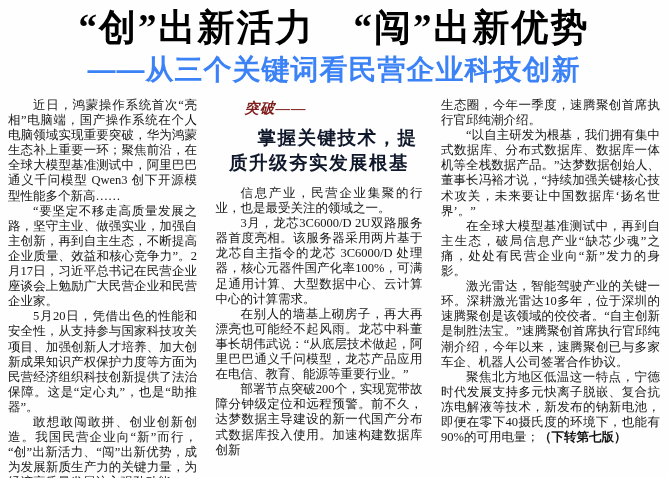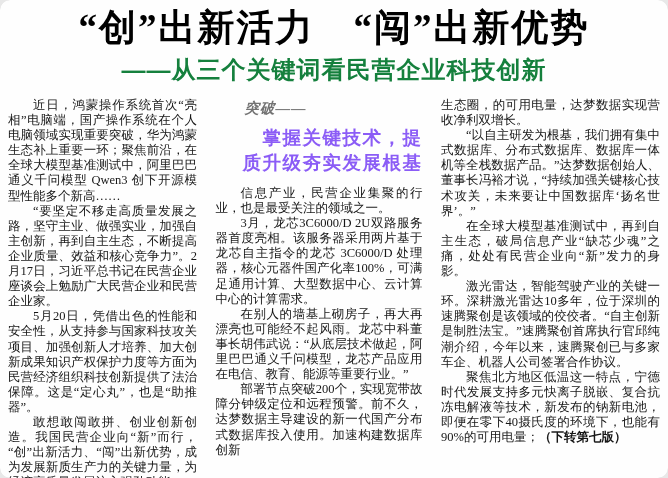--- a/index.html
+++ b/index.html
@@ -1,15 +1,15 @@
 <!DOCTYPE html>
 <html lang="zh"><head>
 <meta charset="utf-8">
 <style>
-  * { margin: 0; padding: 0; box-sizing: border-box; border-radius: 10px; }
+  * { margin: 0; padding: 0; box-sizing: border-box; }
   html, body { background: #e8e8e8; }
   .page {
     position: relative;
     width: 668px;
     height: 478px;
     margin: 0 auto;
     background: #fefefe;
     color: #1c1c1c;
     overflow: hidden;
     padding: 6px 8px 4px 8px;
@@ -21,25 +21,25 @@
     font-weight: bold;
     font-size: 37px;
     line-height: 44px;
     letter-spacing: 2px;
     color: #000;
     white-space: nowrap;
   }
   .subtitle {
     font-family: "Liberation Sans", "DejaVu Sans", sans-serif;
     font-weight: bold;
-    font-size: 24px;
+    font-size: 28px;
     line-height: 30px;
     letter-spacing: 1px;
     margin-top: 5px;
-    color: #15803d;
+    color: #3b82f6;
   }
   .byline {
     font-size: 14px;
     line-height: 18px;
     margin-top: 10px;
     letter-spacing: 1px;
     color: #111;
   }
   .columns {
     display: flex;
@@ -58,33 +58,33 @@
   .col p { text-indent: 2em; }
   .col p.no-indent { text-indent: 0; }
   .section-kicker {
     font-family: "Liberation Serif", "DejaVu Serif", serif;
     font-style: italic;
     font-weight: bold;
     font-size: 14.5px;
     line-height: 20px;
     letter-spacing: 1px;
     text-indent: 0;
-    color: #737373;
+    color: #7f1d1d;
   }
   .section-title {
     font-family: "Liberation Sans", "DejaVu Sans", sans-serif;
     font-weight: bold;
     font-size: 18.5px;
     line-height: 25px;
     letter-spacing: 1.5px;
     text-indent: 3em;
-    text-align: right;
+    text-align: center;
     margin-top: 7px;
     margin-bottom: 11px;
-    color: #8b5cf6;
+    color: #0f172a;
   }
   .continued-note { font-weight: bold; }
 </style>
 </head>
 <body>
 
 <div class="page">
 
   <div class="article-header">
     <div class="headline">“创”出新活力　“闯”出新优势</div>
@@ -103,21 +103,21 @@
     <div class="col col-2">
       <p class="section-kicker">突破——</p>
       <p class="section-title">掌握关键技术，提质升级夯实发展根基</p>
       <p>信息产业，民营企业集聚的行业，也是最受关注的领域之一。</p>
       <p>3月，龙芯3C6000/D 2U双路服务器首度亮相。该服务器采用两片基于龙芯自主指令的龙芯 3C6000/D 处理器，核心元器件国产化率100%，可满足通用计算、大型数据中心、云计算中心的计算需求。</p>
       <p>在别人的墙基上砌房子，再大再漂亮也可能经不起风雨。龙芯中科董事长胡伟武说：“从底层技术做起，阿里巴巴通义千问模型，龙芯产品应用在电信、教育、能源等重要行业。”</p>
       <p>部署节点突破200个，实现宽带故障分钟级定位和远程预警。前不久，达梦数据主导建设的新一代国产分布式数据库投入使用。加速构建数据库创新</p>
     </div>
 
     <div class="col col-3">
-      <p class="no-indent">生态圈，的可用电量，达梦数据实现营收净利双增长。</p>
+      <p class="no-indent">生态圈，今年一季度，速腾聚创首席执行官邱纯潮介绍。</p>
       <p>“以自主研发为根基，我们拥有集中式数据库、分布式数据库、数据库一体机等全栈数据产品。”达梦数据创始人、董事长冯裕才说，“持续加强关键核心技术攻关，未来要让中国数据库‘扬名世界’。”</p>
       <p>在全球大模型基准测试中，再到自主生态，破局信息产业“缺芯少魂”之痛，处处有民营企业向“新”发力的身影。</p>
       <p>激光雷达，智能驾驶产业的关键一环。深耕激光雷达10多年，位于深圳的速腾聚创是该领域的佼佼者。“自主创新是制胜法宝。”速腾聚创首席执行官邱纯潮介绍，今年以来，速腾聚创已与多家车企、机器人公司签署合作协议。</p>
       <p><span>聚焦北方地区低温这一特点，宁德时代发展支持多元快离子脱嵌、复合抗冻电解液等技术，新发布的钠新电池，即便在零下40摄氏度的环境下，也能有90%的可用电量；</span><span class="continued-note">（下转第七版）</span></p>
     </div>
 
   </div>
 
 </div>
 

